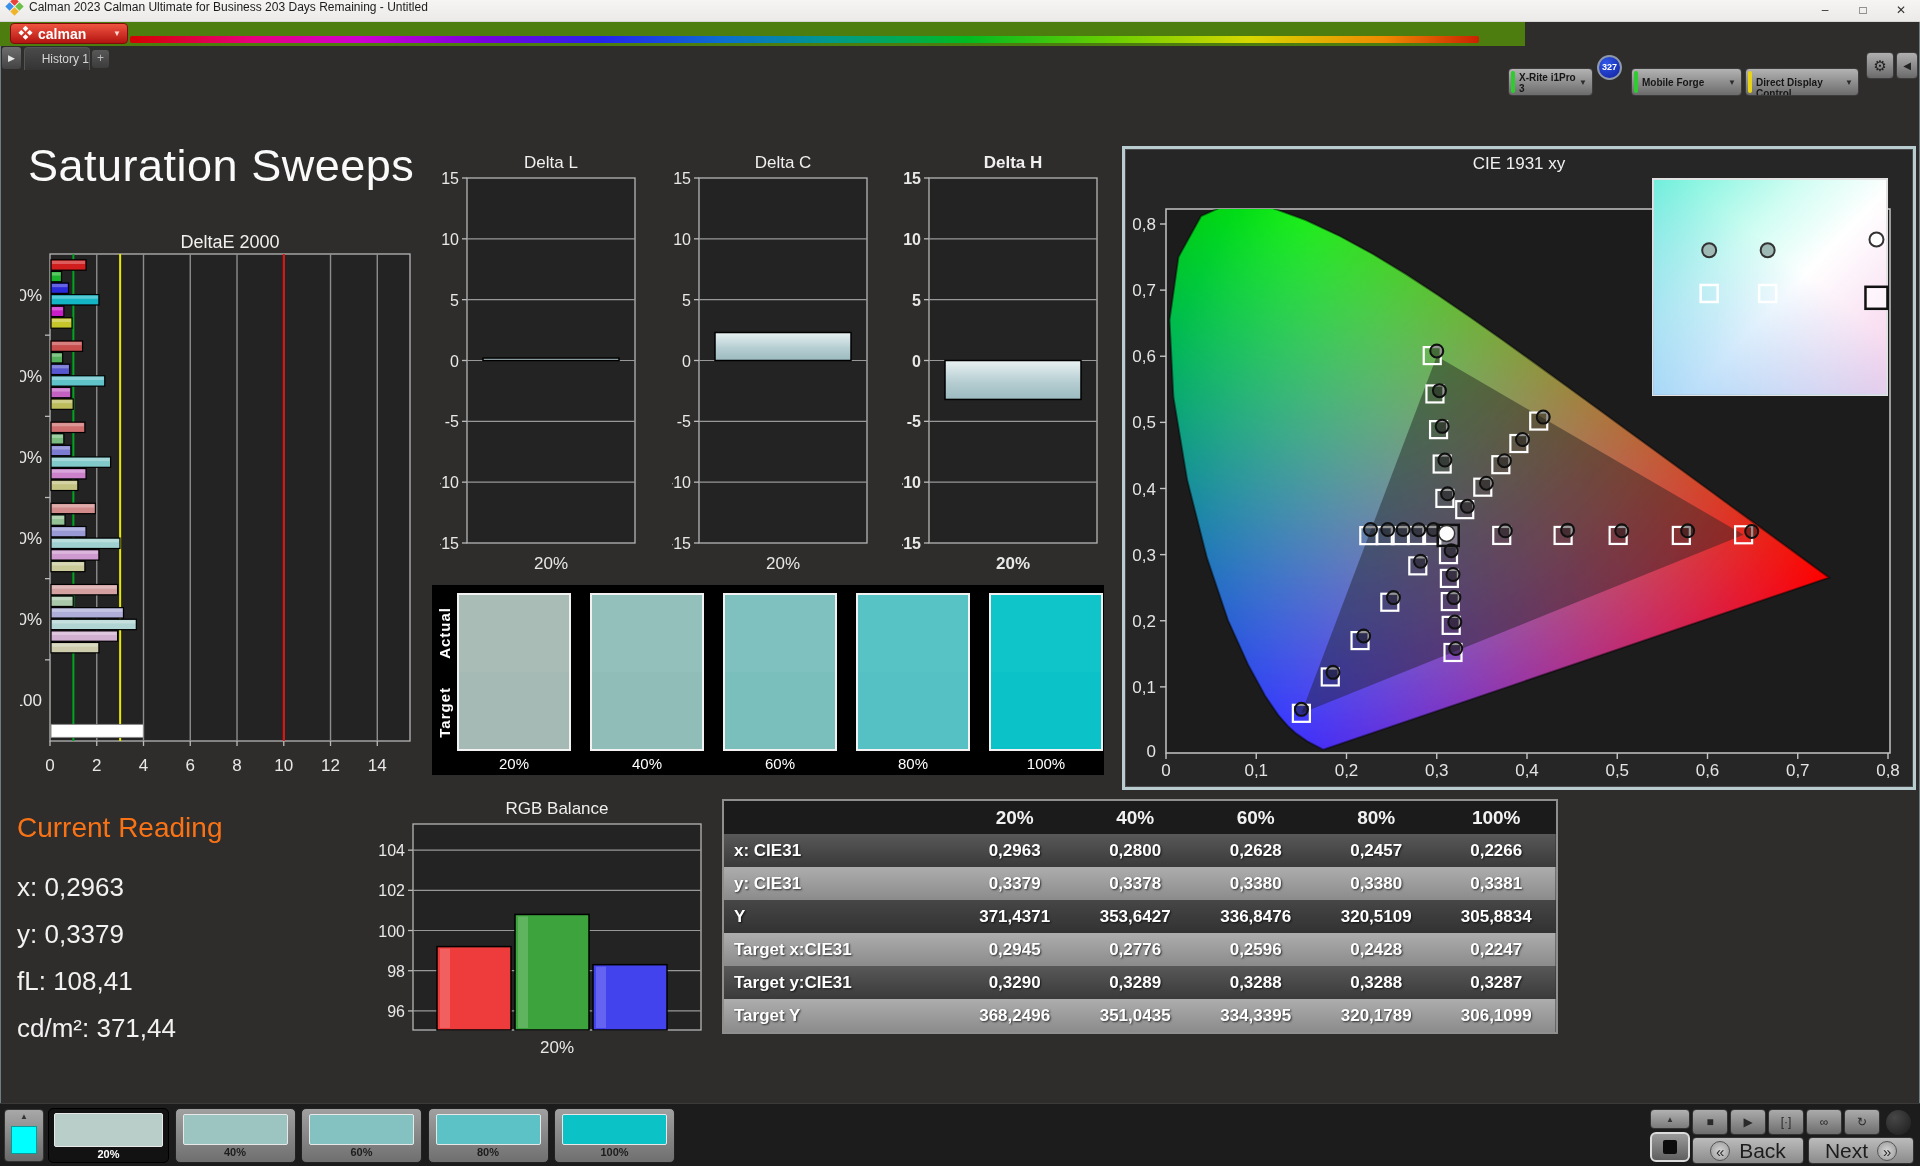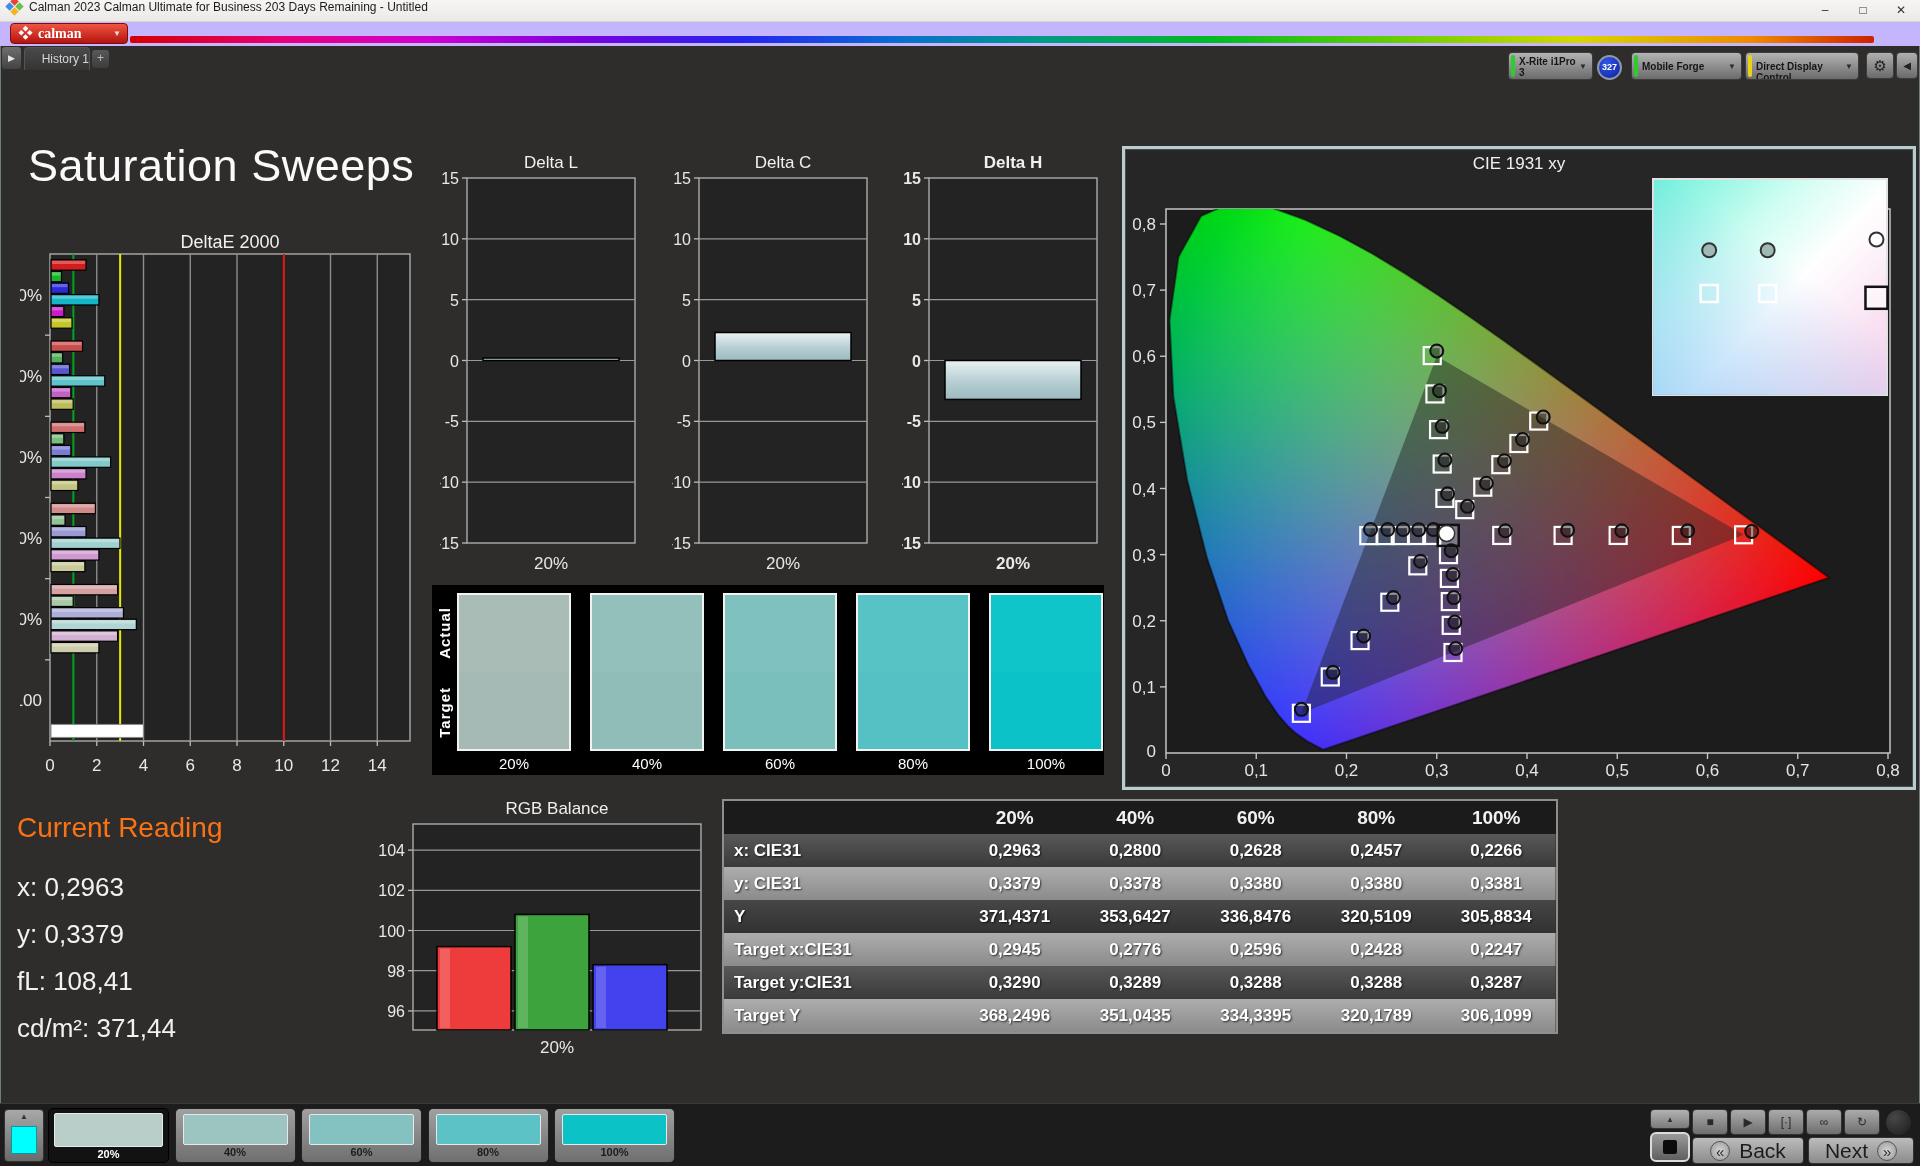--- a/index.html
+++ b/index.html
@@ -11,42 +11,42 @@
   
   .titlebar{position:absolute;left:0;top:0;width:1920px;height:22px;background:linear-gradient(#f6f5f4,#eceae8);
             display:flex;align-items:flex-start;color:#1b1b1b;font-size:12px;border-bottom:1px solid #d8d6d4;}
   .app-icon{width:13px;height:13px;margin:0 8px 0 8px;transform:rotate(45deg);display:grid;
             grid-template-columns:6px 6px;grid-template-rows:6px 6px;gap:1px;}
   .app-icon span{display:block;}
   .win-controls{position:absolute;right:0;top:0;height:22px;display:flex;}
   .win-btn{width:38px;height:22px;text-align:center;line-height:21px;color:#333;font-size:12px;}
 
   
-  .logobar{position:absolute;left:0;top:22px;width:1920px;height:24px;background:#c4b5fd;font-family:Liberation Serif, serif;}
+  .logobar{position:absolute;left:0;top:22px;width:1525px;height:24px;background:#4d7c0f;}
   .calman-btn{position:absolute;left:10px;top:1px;height:21px;width:118px;border-radius:4px;
               background:linear-gradient(#f05540,#b31410);border:1px solid #7d0d0d;display:flex;align-items:center;
               color:#fff;font-weight:bold;font-size:14px;padding:0 6px;}
   .calman-diamond{width:11px;height:11px;transform:rotate(45deg);display:grid;grid-template-columns:4px 4px;
                   grid-template-rows:4px 4px;gap:1.5px;margin:0 7px 0 3px;}
   .calman-diamond span{background:#fff;display:block;}
   .calman-caret{margin-left:auto;font-size:8px;color:#ffd9d4;}
   .rainbow{position:absolute;left:130px;right:46px;top:14px;height:7px;border-radius:2px;
            background:linear-gradient(90deg,#d40000 0%,#e8007c 9%,#cf00cf 17%,#7a00dd 26%,#2424ee 35%,#0b6ecf 44%,
                       #00998a 52%,#00bb22 62%,#6ccf00 73%,#d7d700 83%,#ef8a00 93%,#cc2200 100%);}
 
   
   .tabrow{position:absolute;left:0;top:46px;height:26px;width:800px;}
   .expander{position:absolute;left:2px;top:1px;width:19px;height:22px;border-radius:3px;
             background:linear-gradient(#6e6e6e,#434343);color:#e8e8e8;font-size:9px;text-align:center;line-height:22px;}
   .history-tab{position:absolute;left:24px;top:1px;width:66px;height:23px;background:linear-gradient(#4a4a4a,#343434);
                border:1px solid #555;border-bottom:none;border-radius:4px 4px 0 0;color:#d6d6d6;font-size:12px;
                text-align:right;line-height:22px;}
   .addtab{position:absolute;left:92px;top:4px;width:17px;height:18px;background:linear-gradient(#585858,#3c3c3c);
           border-radius:3px;color:#bbb;font-size:12px;text-align:center;line-height:17px;}
-  .meter-btn{position:absolute;top:52px;height:28px;border-radius:4px;border:1px solid #3c3c3c;
+  .meter-btn{position:absolute;top:68px;height:28px;border-radius:4px;border:1px solid #3c3c3c;
              background:linear-gradient(#b3b3b3,#6b6b6b);color:#161616;font-weight:bold;overflow:hidden;}
   .meter-bar{position:absolute;left:2px;top:2px;bottom:2px;width:4px;border-radius:2px;}
   .meter-caret{position:absolute;right:5px;top:50%;transform:translateY(-50%);font-size:8px;color:#2b2b2b;}
   .meter-text{padding:3px 14px 0 10px;font-size:10px;line-height:11px;}
   .meter-text.single{padding-top:8px;}
   .badge-327{position:absolute;left:1597px;top:55px;width:25px;height:25px;border-radius:50%;
              background:radial-gradient(circle at 35% 30%,#2f58e8,#101e9e);border:2px solid #8d98a8;
              color:#fff;font-size:9px;font-weight:bold;text-align:center;line-height:21px;}
   .sq-btn{position:absolute;top:52px;height:27px;border-radius:4px;border:1px solid #3c3c3c;
           background:linear-gradient(#b0b0b0,#6a6a6a);color:#222;text-align:center;}

